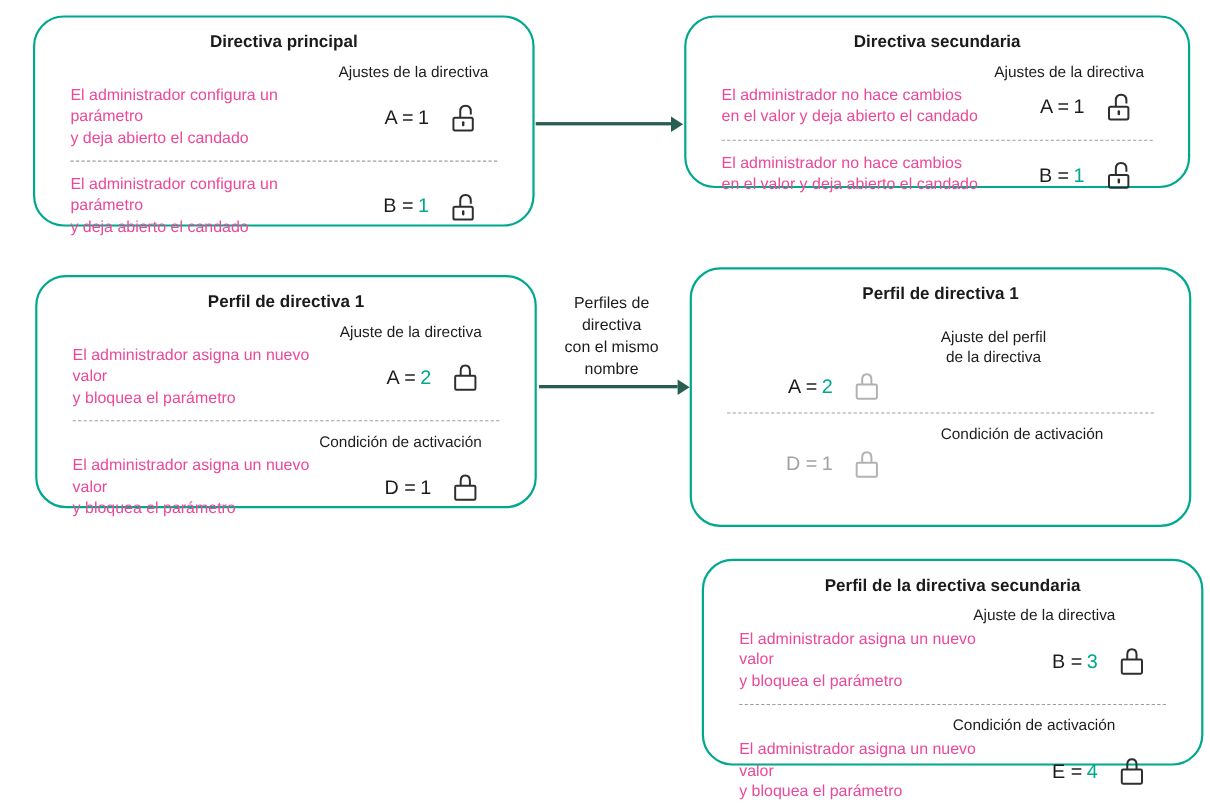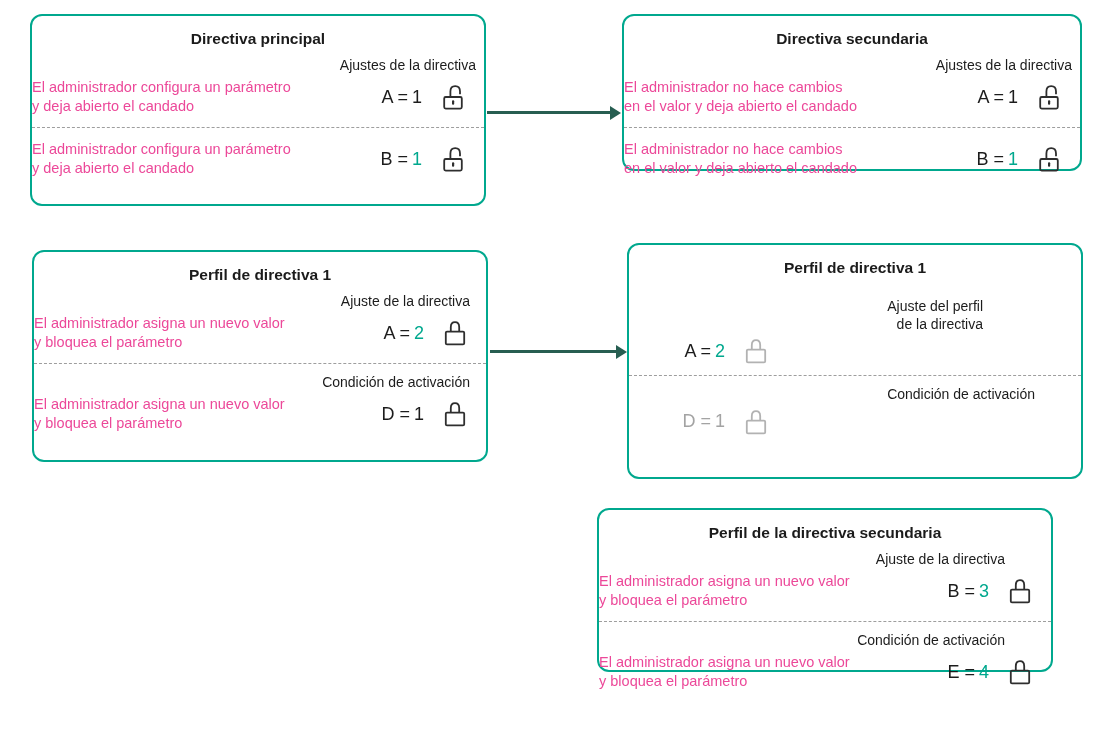--- a/index.html
+++ b/index.html
@@ -3,44 +3,44 @@
 <meta charset="utf-8">
 <style>
   html,body{margin:0;padding:0;background:#ffffff;}
   body{font-family:"Liberation Sans", sans-serif; color:#1c1c1c;}
   .stage{position:relative;width:1100px;height:736px;background:#fff;overflow:hidden;}
 
   
   .box{
     position:absolute;box-sizing:border-box;
     border:2px solid var(--border-teal,#00a88e);
-    border-radius:12px;background:#fff;
-    padding:10px 0;
+    border-radius:28px;background:#fff;
+    padding:10px 32px;
   }
   .box-b1{left:30px;top:14px;width:456px;height:192px;}
   .box-b2{left:622px;top:14px;width:460px;height:157px;}
   .box-b3{left:32px;top:250px;width:456px;height:212px;}
   .box-b4{left:627px;top:243px;width:456px;height:236px;}
-  .box-b5{left:597px;top:508px;width:456px;height:164px;}
+  .box-b5{left:638px;top:508px;width:456px;height:188px;}
 
   .box-title{
     text-align:center;font-weight:700;font-size:15.5px;
     margin:4px 0 8px;color:#1b1b1b;
   }
 
   .hdr{
     font-size:14px;text-align:right;padding-right:16px;
     margin:0 0 1px;color:#1c1c1c;white-space:pre-line;line-height:1.3;
   }
   .hdr:empty{display:none;}
   .box--top .hdr{padding-right:8px;}
   .box--right .hdr{padding-right:46px;}
   .hdr--center{
     width:fit-content;margin-left:auto;margin-right:52px;
-    padding-right:0;margin-top:20px;
+    text-align:center;padding-right:0;margin-top:20px;
   }
 
   .row{display:flex;align-items:center;padding:3px 0 9px;}
   .desc{
     flex:1;font-size:14.5px;line-height:1.33;color:#ec4899;
     white-space:pre-line;
   }
   .val{width:96px;text-align:right;font-weight:400;font-size:18px;white-space:nowrap;}
   .param{color:#1c1c1c;}
   .num{color:#1c1c1c;margin-left:4px;}
@@ -246,15 +246,19 @@
 
         <svg class="lk-closed" width="24" height="28" viewBox="0 0 24 28">
             <rect x="2.8" y="12.6" width="18.4" height="12.8" rx="1.2" fill="none" stroke="currentColor" stroke-width="1.8"></rect>
             <path d="M7.8 12.6 V8.2 C7.8 5.1 9.6 3.2 12 3.2 C14.4 3.2 16.2 5.1 16.2 8.2 V12.6" fill="none" stroke="currentColor" stroke-width="1.8"></path>
           </svg>
       </span>
     </div>
   </div>
 
   <div class="arrow arrow-top"></div>
+  <div class="arrow-label">Perfiles de
+directiva
+con el mismo
+nombre</div>
   <div class="arrow arrow-mid"></div>
 
 </div>
 
 </body></html>

